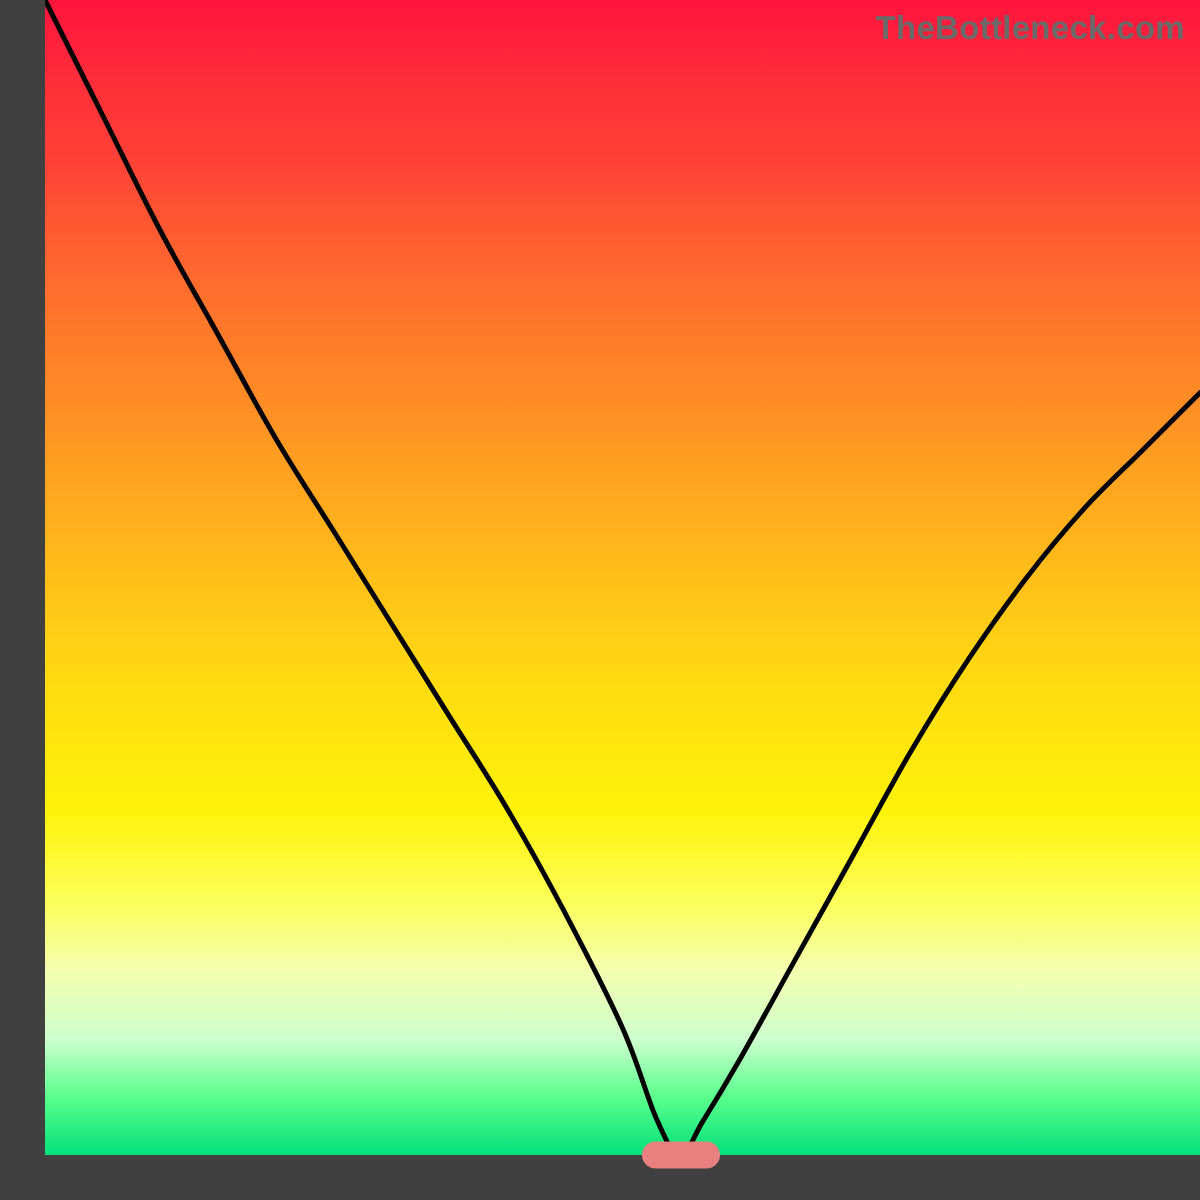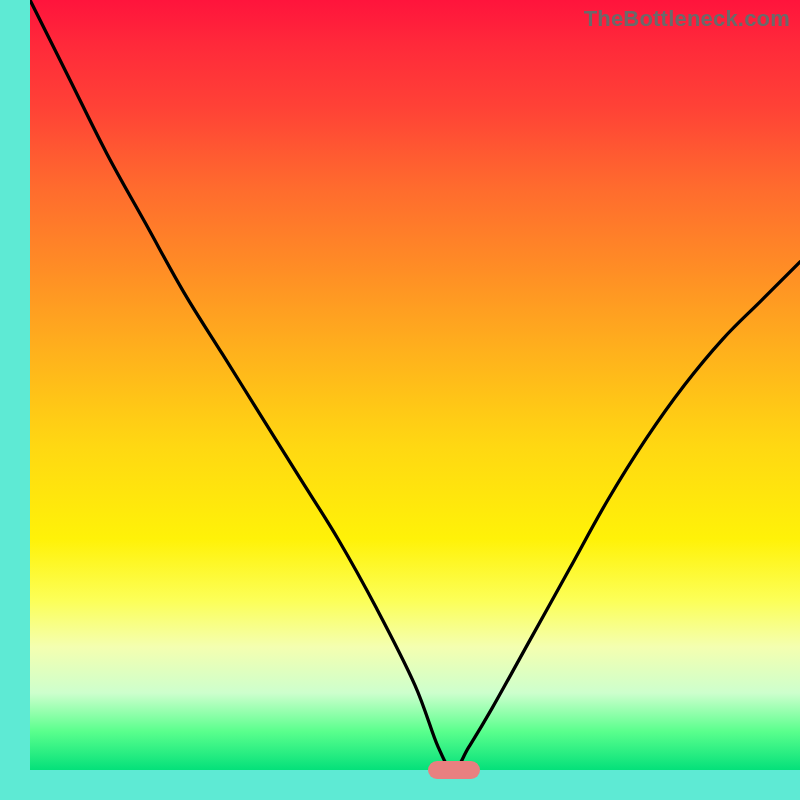--- a/index.html
+++ b/index.html
@@ -1,20 +1,20 @@
 <!DOCTYPE html>
 <html><head>
 <meta charset="utf-8">
 <style>
   * { margin: 0; padding: 0; box-sizing: border-box; }
   html, body { width: 800px; height: 800px; overflow: hidden; background: #000; }
   .frame {
     width: 800px;
     height: 800px;
-    background: #5eead4;
+    background: #404040;
     position: relative;
   }
   .plot-area {
     position: absolute;
     left: 30px;
     top: 0;
     width: 770px;
     height: 770px;
     background: linear-gradient(
       to bottom,

